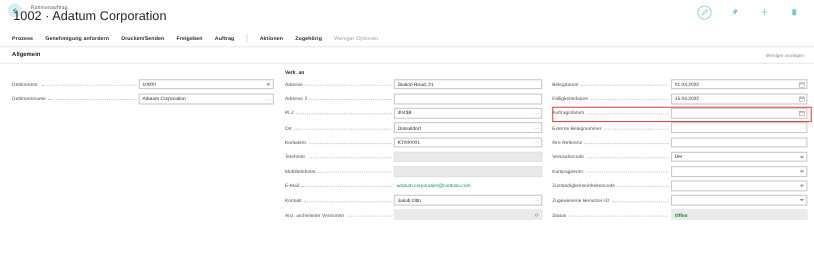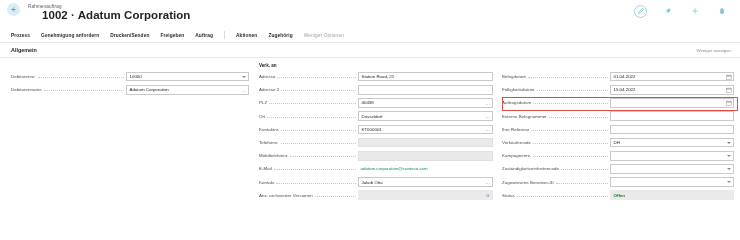--- a/index.html
+++ b/index.html
@@ -44,23 +44,23 @@
     position: absolute;
     left: 28px; top: 3.5px;
     font-size: 4.6px;
     letter-spacing: .15px;
     color: #5a5a5a;
     white-space: nowrap;
   }
 
   .page-title {
     position: absolute;
-    left: 42px; top: 9px;
+    left: 12px; top: 9px;
     font-size: 11.5px;
-    font-weight: 700;
+    font-weight: 400;
     color: #252423;
     white-space: nowrap;
     letter-spacing: .05px;
   }
 
   
   .top-actions {
     position: absolute;
     right: 12px; top: 2px;
     display: flex;

